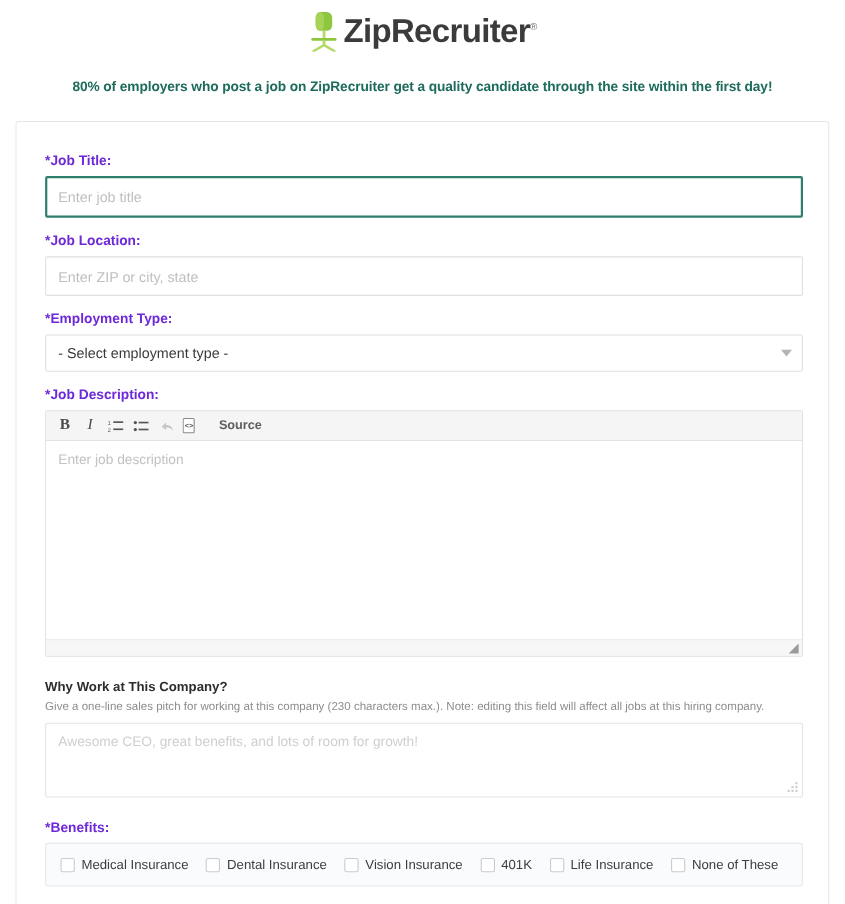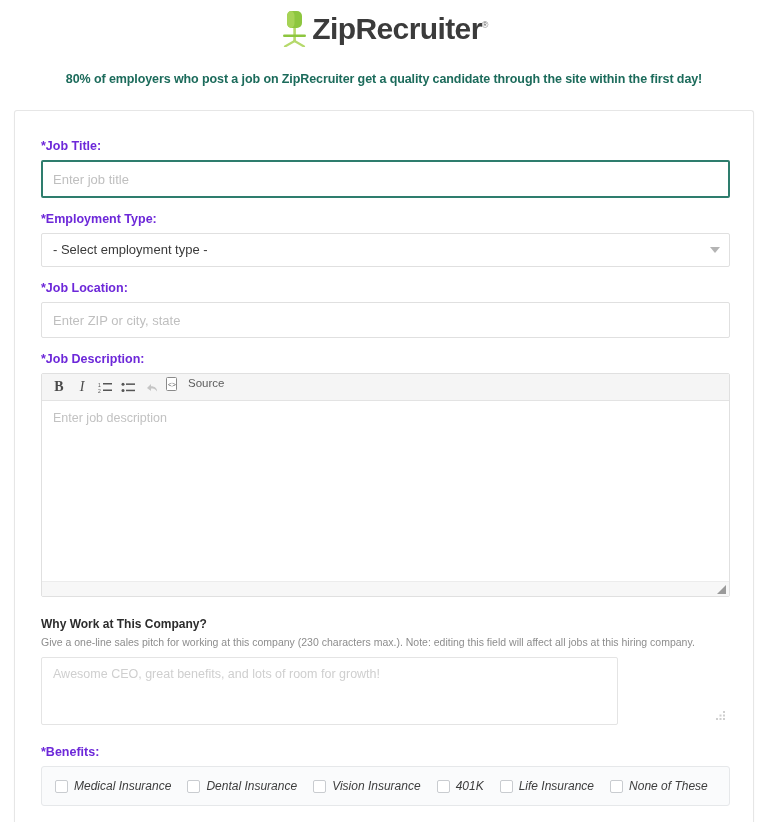--- a/index.html
+++ b/index.html
@@ -158,25 +158,27 @@
     justify-content: center;
     border-radius: 2px;
     color: #4a4a4a;
     font-size: 13px;
   }
   .tb-btn.bold { font-weight: bold; font-family: "Liberation Serif", serif; font-size: 14px; }
   .tb-btn.italic { font-style: italic; font-family: "Liberation Serif", serif; font-size: 14px; }
   .tb-btn.disabled { opacity: 0.38; }
   .tb-source {
     display: flex;
-    gap: 9px;
+    align-items: center;
+    gap: 20px;
     padding: 0 5px 0 3px;
     height: 21px;
     font-size: 11.5px;
     color: #5d5d5d;
+    font-weight: bold;
   }
   .editor-body {
     height: 180px;
     padding: 10px 11px;
     font-size: 12.5px;
     color: #c2c2c2;
     position: relative;
     background: #fff;
   }
   .editor-footer {
@@ -206,21 +208,21 @@
     color: #8d8d8d;
     margin-bottom: 8px;
     line-height: 1.35;
   }
   .pitch-wrap {
     position: relative;
     width: 689px;
   }
   .pitch-area {
     display: block;
-    width: 577px;
+    width: 689px;
     height: 68px;
     padding: 9px 11px;
     font-family: "Liberation Sans", sans-serif;
     font-size: 12.5px;
     color: #333;
     background: #ffffff;
     border: 1px solid #e4e4e4;
     border-radius: 2px;
     resize: none;
     outline: none;
@@ -245,21 +247,20 @@
     display: flex;
     align-items: center;
     gap: 16px;
     flex-wrap: nowrap;
   }
   .benefit-item {
     display: flex;
     align-items: center;
     gap: 6px;
     white-space: nowrap;
-    font-style: italic;
   }
   .cbox {
     width: 13px;
     height: 13px;
     border: 1px solid #c9ccd0;
     border-radius: 2px;
     background: #fff;
     flex: none;
   }
   .benefit-label {
@@ -292,30 +293,30 @@
   <div class="tagline">80% of employers who post a job on ZipRecruiter get a quality candidate through the site within the first day!</div>
 
   <div class="card">
 
     <div class="field">
       <label class="field-label">*Job Title:</label>
       <input class="text-input focused" type="text" placeholder="Enter job title" style="">
     </div>
 
     <div class="field mt14">
+      <label class="field-label">*Job Location:</label>
+      <input class="text-input" type="text" placeholder="Enter ZIP or city, state" style="">
+    </div>
+
+    <div class="field mt14">
       <label class="field-label">*Employment Type:</label>
       <div class="select-wrap">
         <div class="select-box">- Select employment type -</div>
         <span class="select-arrow"></span>
       </div>
-    </div>
-
-    <div class="field mt14">
-      <label class="field-label">*Job Location:</label>
-      <input class="text-input" type="text" placeholder="Enter ZIP or city, state" style="">
     </div>
 
     <div class="field mt14">
       <label class="field-label">*Job Description:</label>
       <div class="editor">
         <div class="editor-toolbar">
           <div class="tb-btn bold">B</div>
           <div class="tb-btn italic">I</div>
           <div class="tb-btn">
             <svg width="15" height="13" viewBox="0 0 15 13">

